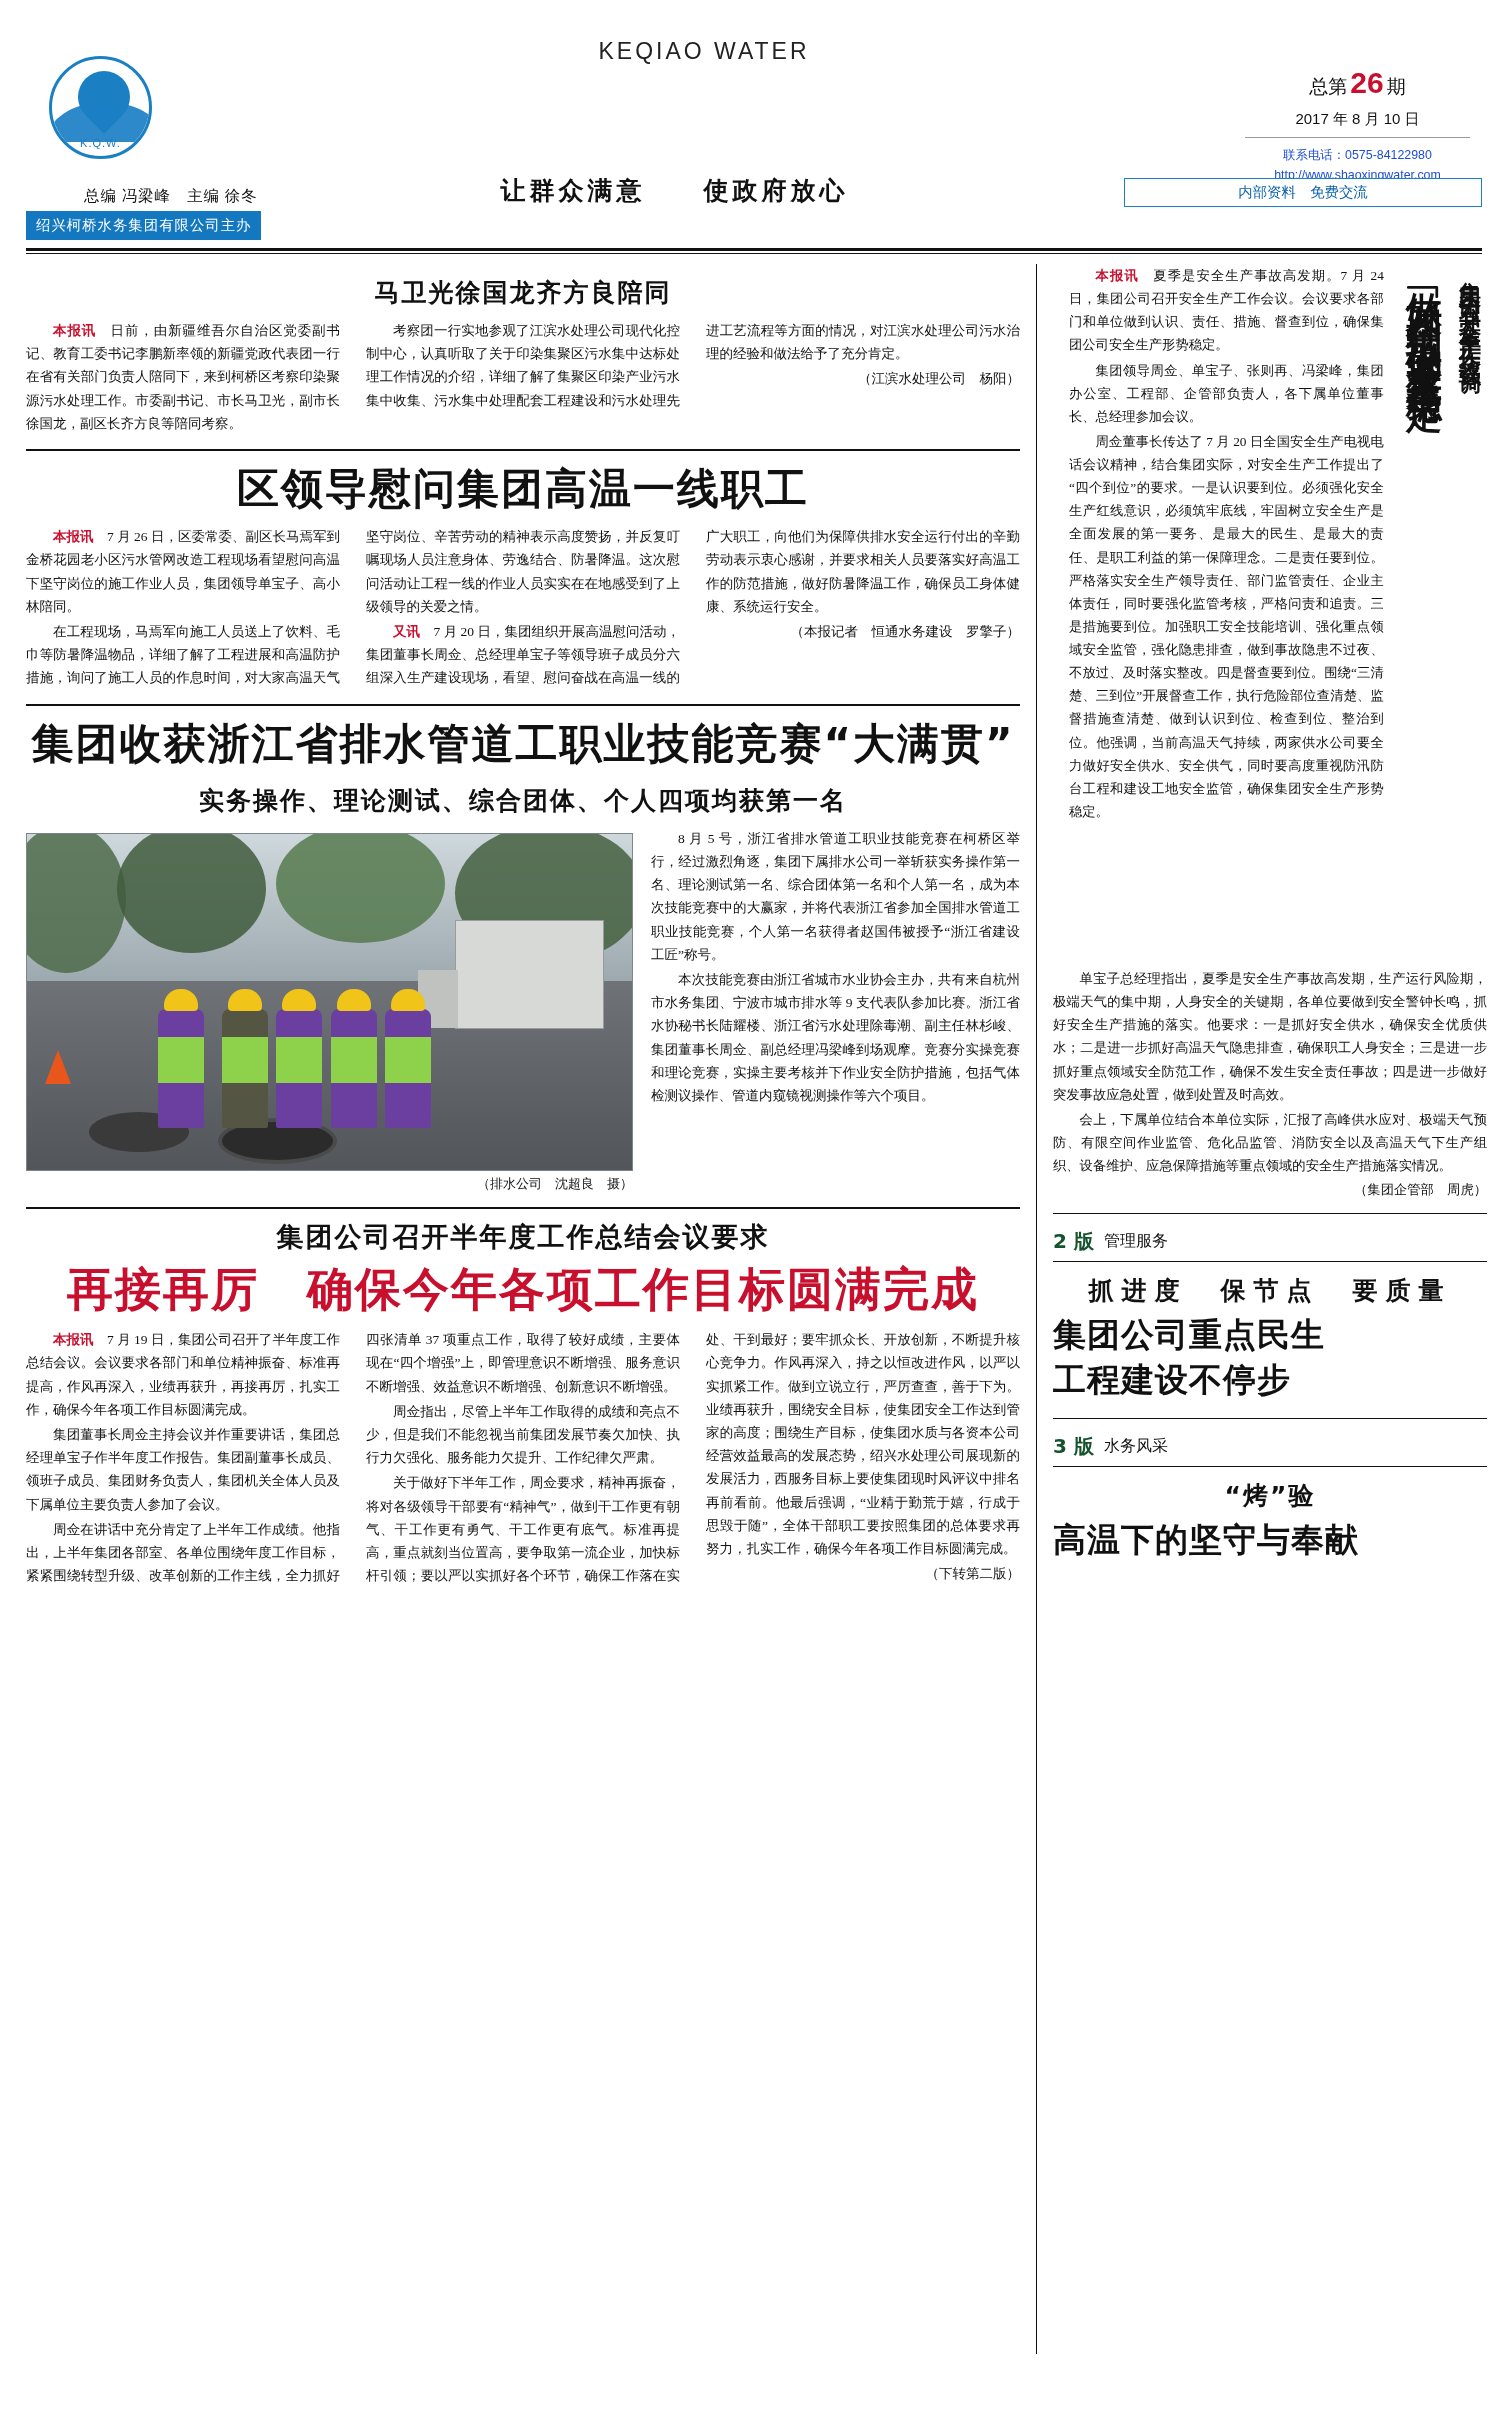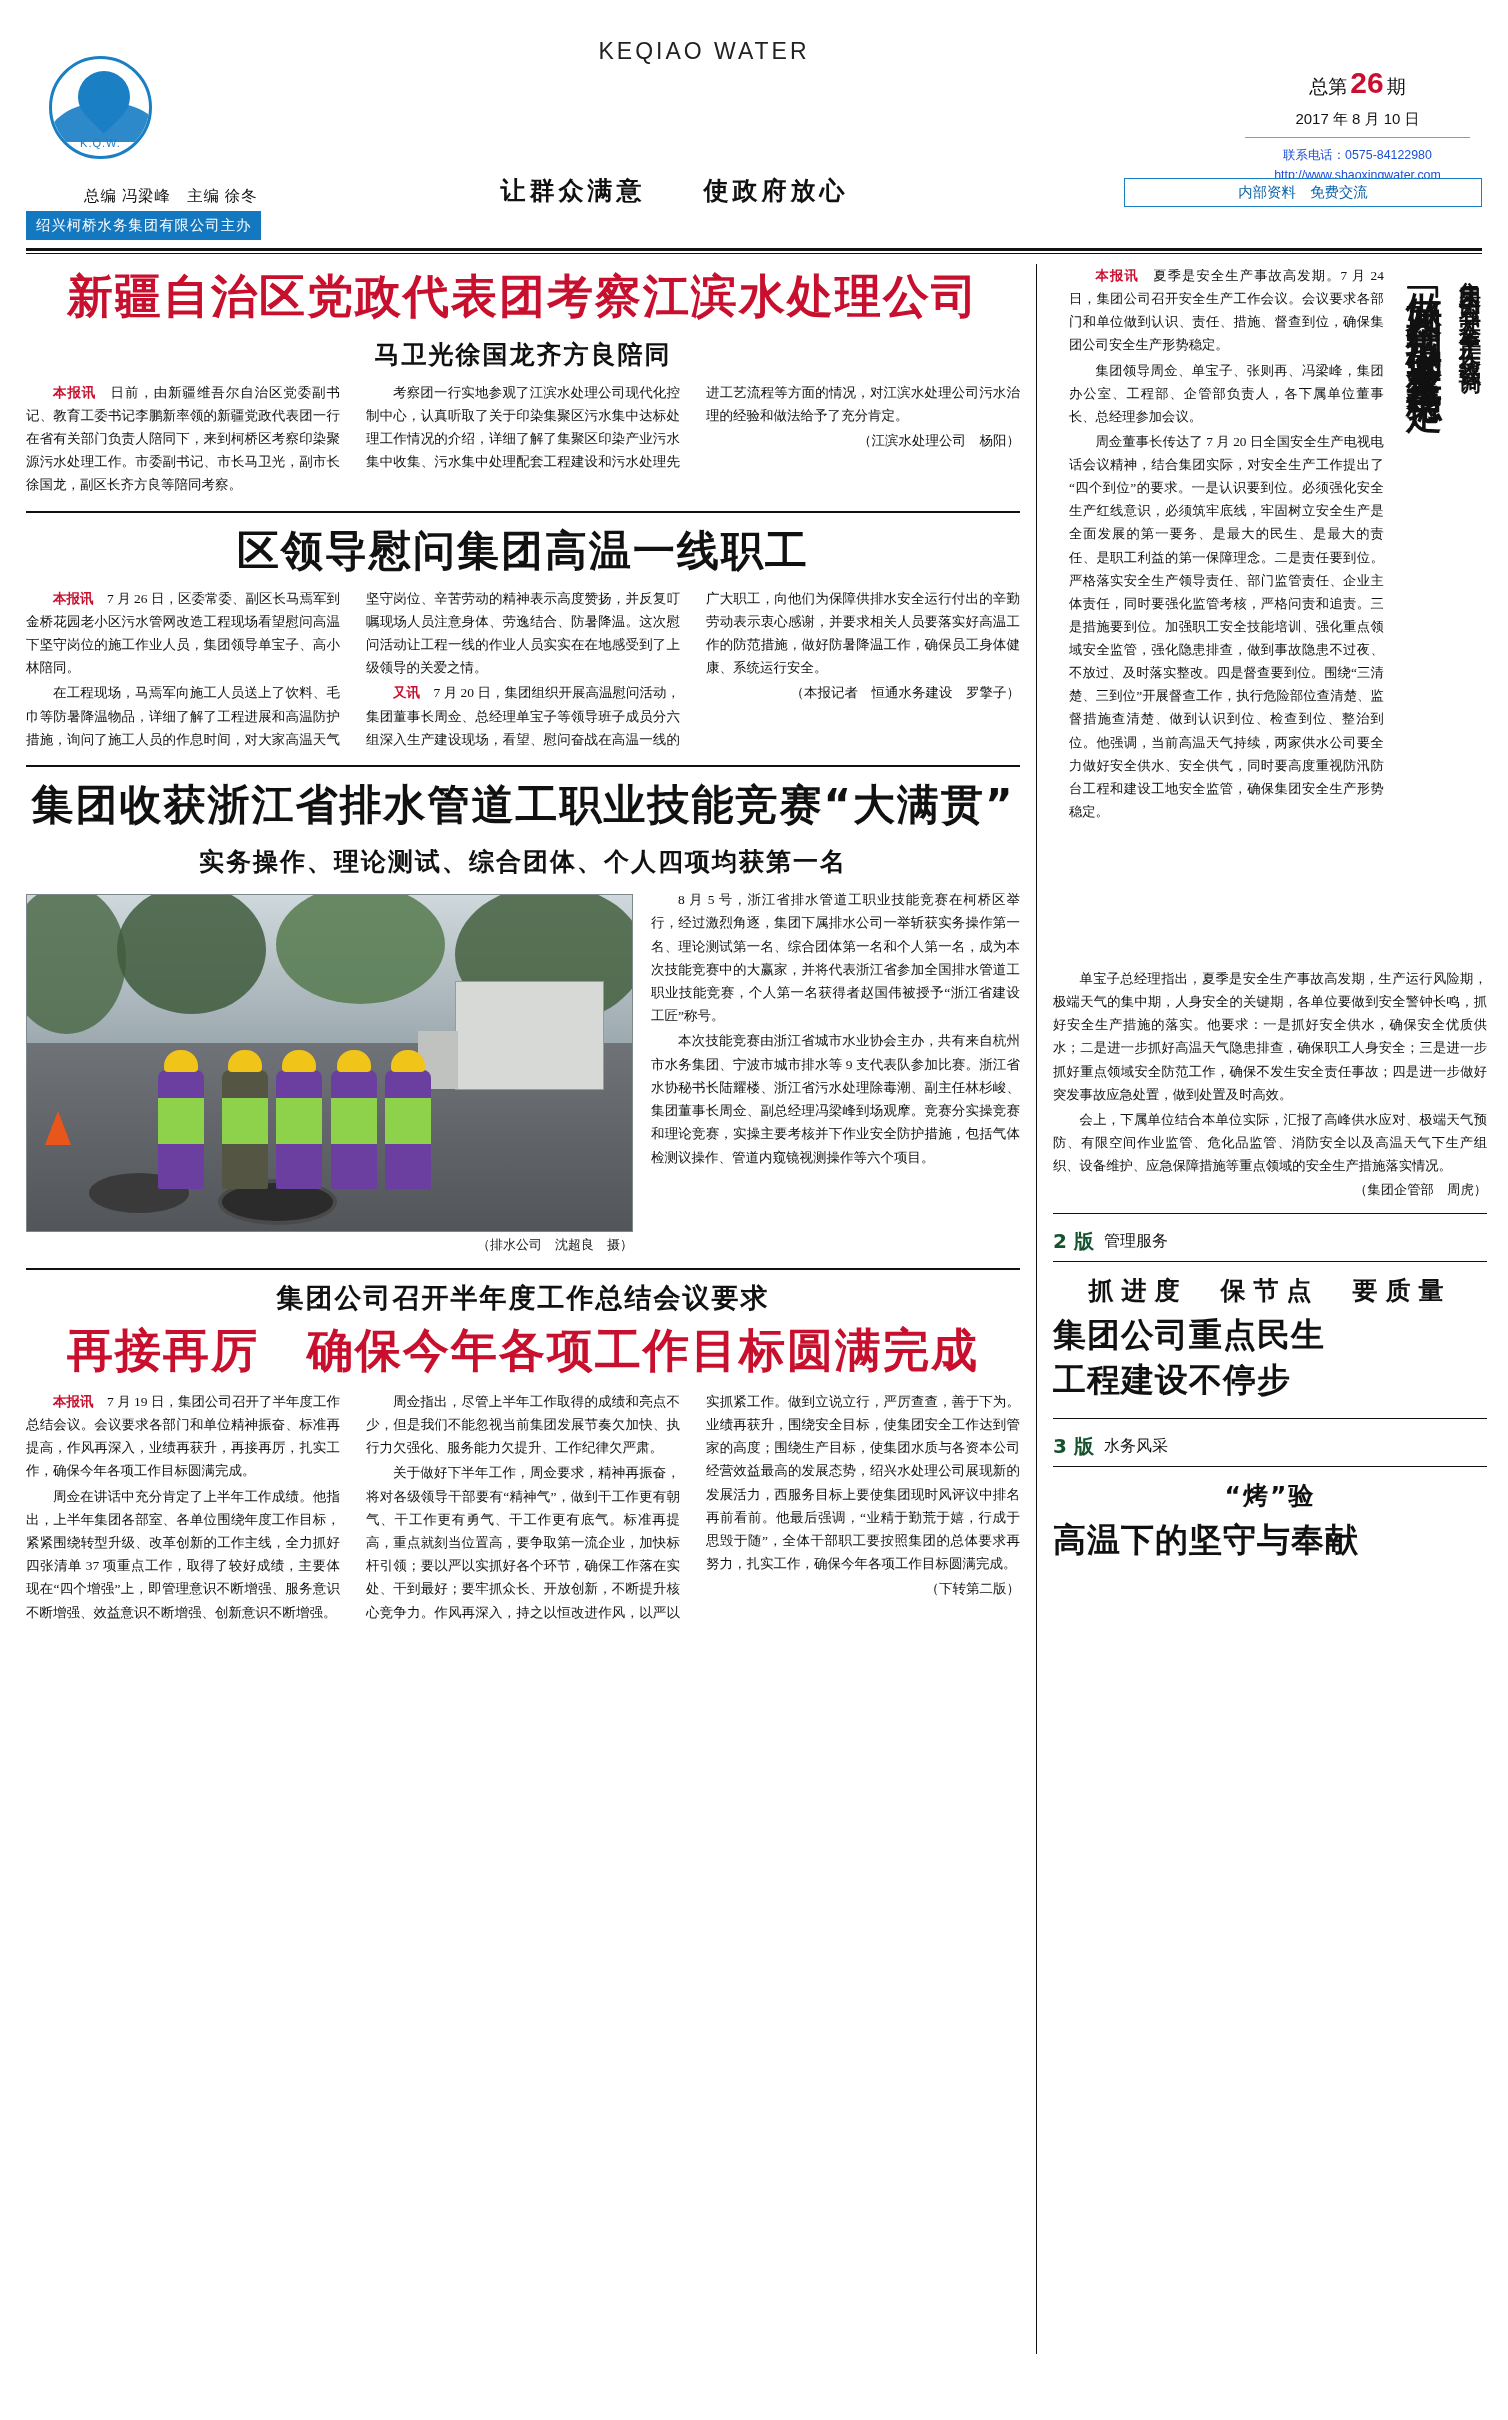--- a/index.html
+++ b/index.html
@@ -182,21 +182,20 @@
   </div>
 
   <div class="rule-thick"></div>
   <div class="rule-thin"></div>
 
   <div class="content">
 
     <div class="left-col">
 
       <div>
-        <h1 class="lead">新疆自治区党政代表团考察江滨水处理公司</h1>
         <h2 class="sub">马卫光徐国龙齐方良陪同</h2>
         <div class="cols3">
           <p><span class="lead-tag">本报讯</span>　<span>日前，由新疆维吾尔自治区党委副书记、教育工委书记李鹏新率领的新疆党政代表团一行在省有关部门负责人陪同下，来到柯桥区考察印染聚源污水处理工作。市委副书记、市长马卫光，副市长徐国龙，副区长齐方良等陪同考察。</span></p>
           <p>考察团一行实地参观了江滨水处理公司现代化控制中心，认真听取了关于印染集聚区污水集中达标处理工作情况的介绍，详细了解了集聚区印染产业污水集中收集、污水集中处理配套工程建设和污水处理先进工艺流程等方面的情况，对江滨水处理公司污水治理的经验和做法给予了充分肯定。</p>
           <p class="sign">（江滨水处理公司　杨阳）</p>
         </div>
       </div>
 
       <div class="story-rule"></div>
 
@@ -261,20 +260,21 @@
         </div>
       </div>
 
       <div class="story-rule"></div>
 
       <div>
         <div class="banner-head">集团公司召开半年度工作总结会议要求</div>
         <h1 class="lead">再接再厉　确保今年各项工作目标圆满完成</h1>
         <div class="cols3" style="margin-top:10px;">
           <p><span class="lead-tag">本报讯</span>　<span>7 月 19 日，集团公司召开了半年度工作总结会议。会议要求各部门和单位精神振奋、标准再提高，作风再深入，业绩再获升，再接再厉，扎实工作，确保今年各项工作目标圆满完成。</span></p>
+          <p>集团董事长周佥主持会议并作重要讲话，集团总经理单宝子作半年度工作报告。集团副董事长成员、领班子成员、集团财务负责人，集团机关全体人员及下属单位主要负责人参加了会议。</p>
           <p>周佥在讲话中充分肯定了上半年工作成绩。他指出，上半年集团各部室、各单位围绕年度工作目标，紧紧围绕转型升级、改革创新的工作主线，全力抓好四张清单 37 项重点工作，取得了较好成绩，主要体现在“四个增强”上，即管理意识不断增强、服务意识不断增强、效益意识不断增强、创新意识不断增强。</p>
           <p>周佥指出，尽管上半年工作取得的成绩和亮点不少，但是我们不能忽视当前集团发展节奏欠加快、执行力欠强化、服务能力欠提升、工作纪律欠严肃。</p>
           <p>关于做好下半年工作，周佥要求，精神再振奋，将对各级领导干部要有“精神气”，做到干工作更有朝气、干工作更有勇气、干工作更有底气。标准再提高，重点就刻当位置高，要争取第一流企业，加快标杆引领；要以严以实抓好各个环节，确保工作落在实处、干到最好；要牢抓众长、开放创新，不断提升核心竞争力。作风再深入，持之以恒改进作风，以严以实抓紧工作。做到立说立行，严厉查查，善于下为。业绩再获升，围绕安全目标，使集团安全工作达到管家的高度；围绕生产目标，使集团水质与各资本公司经营效益最高的发展态势，绍兴水处理公司展现新的发展活力，西服务目标上要使集团现时风评议中排名再前看前。他最后强调，“业精于勤荒于嬉，行成于思毁于随”，全体干部职工要按照集团的总体要求再努力，扎实工作，确保今年各项工作目标圆满完成。</p>
           <p class="sign">（下转第二版）</p>
         </div>
       </div>
 
     </div>
 
     <div class="col-divider"></div>

